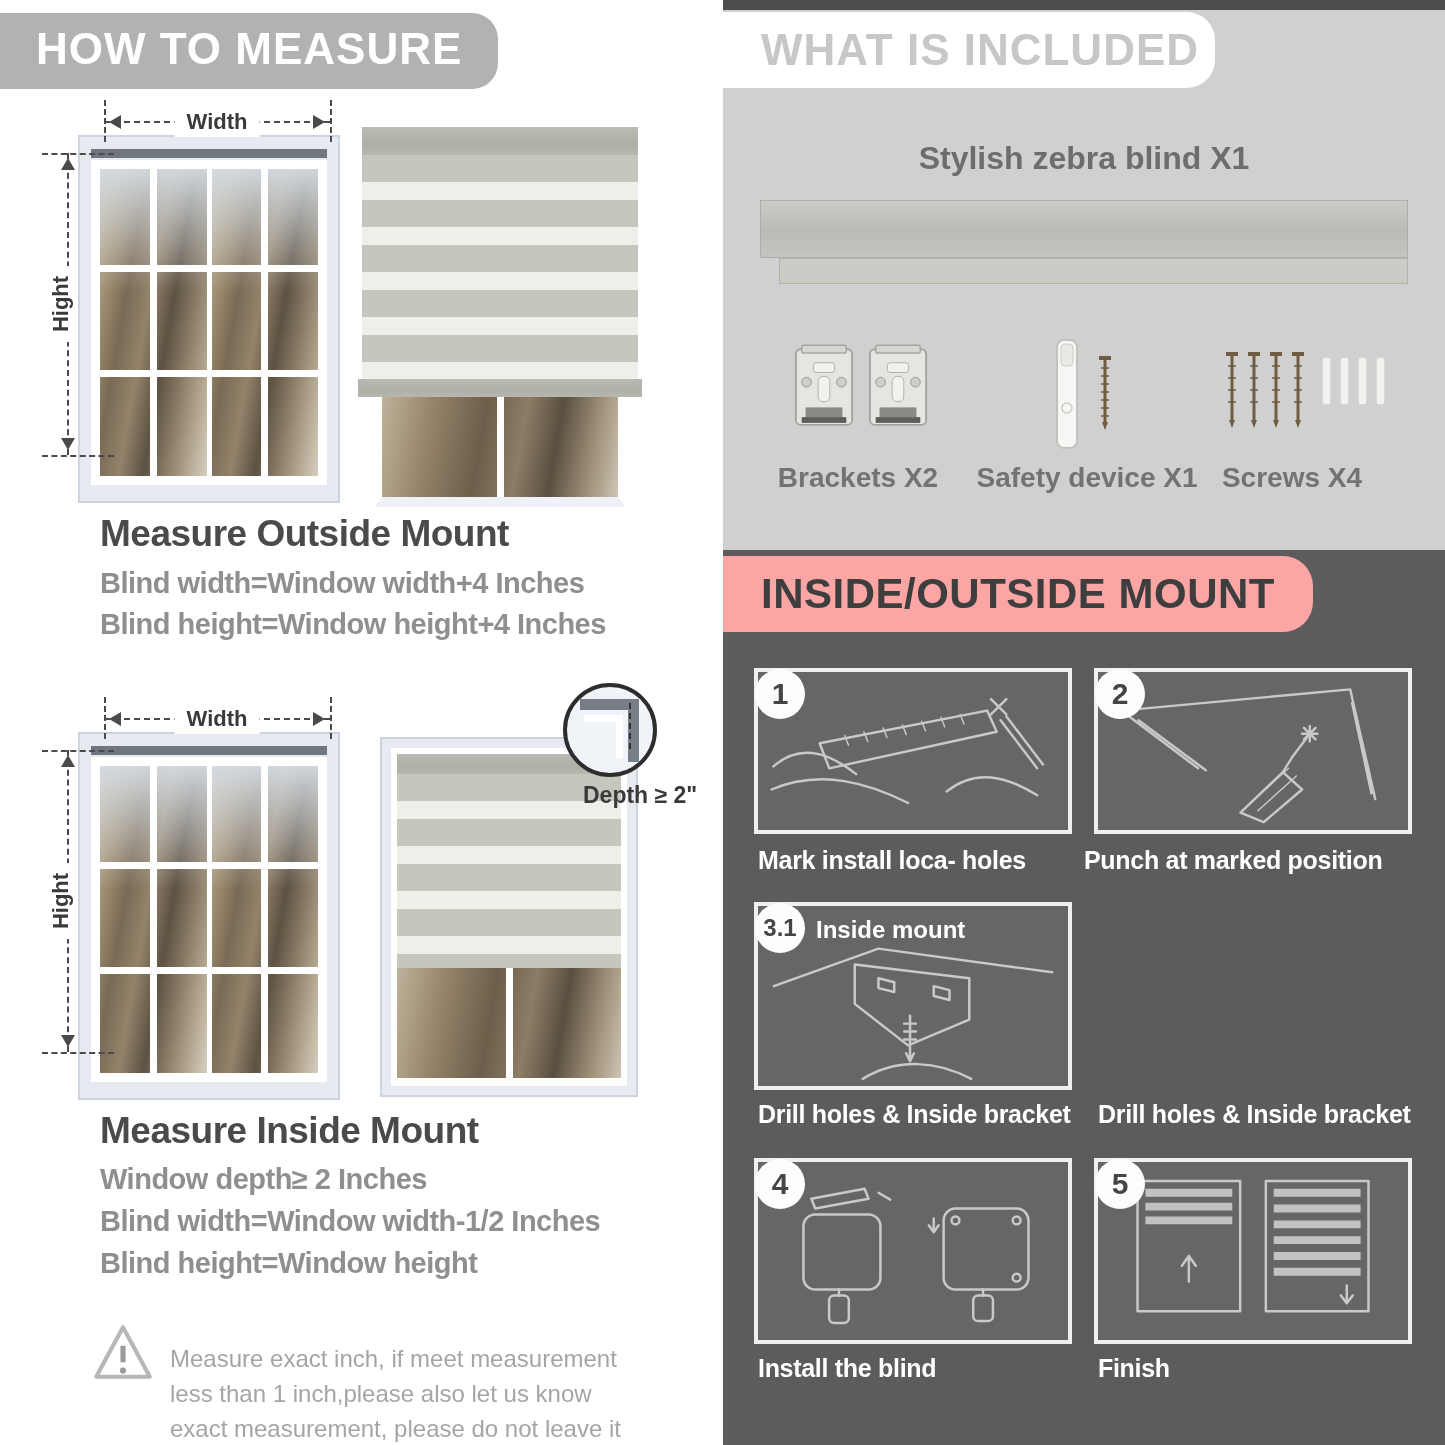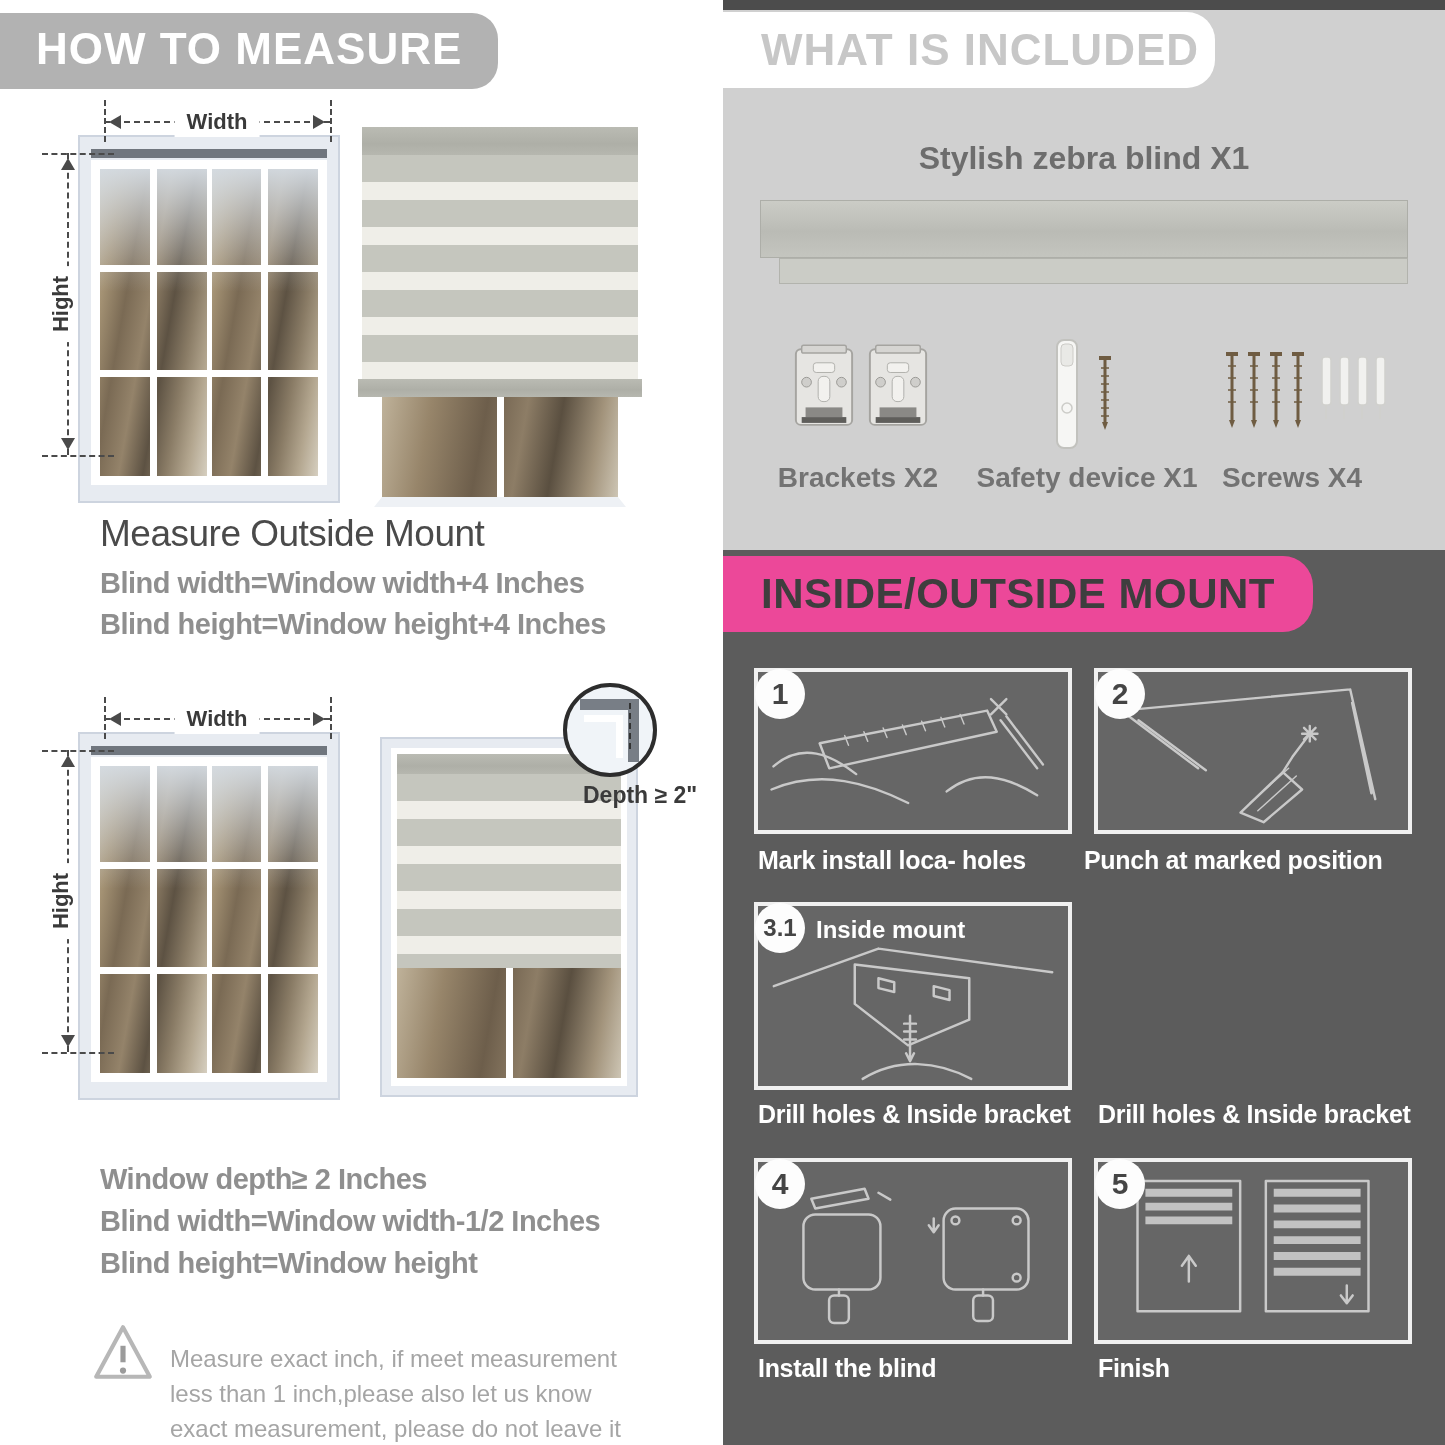--- a/index.html
+++ b/index.html
@@ -2,21 +2,21 @@
 <html><head>
 <meta charset="utf-8">
 <style>
   html,body{margin:0;padding:0;background:#fff;font-family:"Liberation Sans",sans-serif;}
   .canvas{position:relative;width:1445px;height:1445px;background:#fff;overflow:hidden;}
   .abs{position:absolute;}
 
   
   .h1-box{left:0;top:13px;width:498px;height:76px;background:#b2b2b2;border-radius:0 26px 26px 0;
           color:#fff;font-size:44px;font-weight:700;line-height:72px;padding-left:36px;box-sizing:border-box;letter-spacing:1px;}
-  .sec-title{font-size:37px;font-weight:400;color:#4a4a4a;letter-spacing:-0.5px;}
+  .sec-title{font-size:37px;font-weight:700;color:#4a4a4a;letter-spacing:-0.5px;}
   .sec-line{font-size:29px;font-weight:700;color:#8f8f8f;letter-spacing:-0.5px;}
   .warn-text{font-size:24px;font-weight:400;color:#a5a5a5;line-height:1.45;width:460px;margin-top:24px;}
 
   
   .window{background:#e7ebf1;border:2px solid #cdd4df;padding:12px 11px 16px;box-sizing:border-box;}
   .win-top{height:9px;background:#70767e;margin-bottom:2px;}
   .sashes{display:flex;gap:5px;background:#fff;border:9px solid #fff;height:calc(100% - 11px);box-sizing:border-box;}
   .pane{flex:1;
     background-image:
       linear-gradient(#fff,#fff),
@@ -66,21 +66,21 @@
   .top-strip{left:723px;top:0;width:722px;height:10px;background:#4c4c4c;}
   .included-panel{left:723px;top:10px;width:722px;height:540px;background:#d0d0d0;}
   .wi-box{left:723px;top:12px;width:492px;height:76px;background:#fff;border-radius:0 28px 28px 0;
           color:#c7c7c7;font-size:44px;font-weight:700;line-height:76px;padding-left:38px;box-sizing:border-box;letter-spacing:1px;}
   .product-title{left:723px;top:140px;width:722px;text-align:center;font-size:32px;font-weight:700;color:#6d6d6d;}
   .rail-main{left:760px;top:200px;width:648px;height:58px;background:linear-gradient(180deg,#cbccc6,#babbb5 55%,#c4c5bf);border:1px solid #adaea8;box-sizing:border-box;}
   .rail-sub{left:779px;top:258px;width:629px;height:26px;background:#cbccc6;border:1px solid #b2b3ad;box-sizing:border-box;}
   .item-label{font-size:28px;font-weight:700;color:#737373;text-align:center;}
 
   .mount-section{left:723px;top:550px;width:722px;height:895px;background:#5c5c5c;}
-  .mo-box{left:723px;top:556px;width:590px;height:76px;background:#ec4899;border-radius:0 30px 30px 0;
+  .mo-box{left:723px;top:556px;width:590px;height:76px;background:#fca5a5;border-radius:0 30px 30px 0;
           color:#3e3e3e;font-size:42px;font-weight:700;line-height:76px;padding-left:38px;box-sizing:border-box;letter-spacing:0.5px;}
 
   .step-panel{border:4px solid #f0f0f0;background:#666;box-sizing:border-box;}
   .badge{position:absolute;left:-3px;top:-3px;width:50px;height:50px;border-radius:50%;background:#fdfdfd;
          color:#454545;font-size:30px;font-weight:700;text-align:center;line-height:50px;}
   .badge.small{font-size:24px;}
   .step-title{position:absolute;left:58px;top:10px;color:#fff;font-size:24px;font-weight:700;}
   .caption{position:absolute;color:#fff;font-size:25px;font-weight:700;letter-spacing:-0.3px;}
   .ill{position:absolute;left:2px;top:2px;width:306px;height:154px;}
   .ill path,.ill rect,.ill circle,.ill ellipse,.ill line{stroke:#c9c9c9;stroke-width:2.5;fill:none;stroke-linecap:round;stroke-linejoin:round;}
@@ -156,20 +156,21 @@
       <div class="photo-strip" style="height:110px;"></div>
     </div>
   </div>
   <div class="abs mag" style="left:563px;top:683px;">
     <div class="c1"></div>
     <div class="c2"></div>
     <div class="dash"></div>
   </div>
   <div class="abs depth-label" style="left:583px;top:782px;">Depth ≥ 2"</div>
 
+  <div class="abs sec-title" style="left:100px;top:1110px;">Measure Inside Mount</div>
   <div class="abs sec-line" style="left:100px;top:1163px;">Window depth≥ 2 Inches</div>
   <div class="abs sec-line" style="left:100px;top:1205px;">Blind width=Window width-1/2 Inches</div>
   <div class="abs sec-line" style="left:100px;top:1247px;">Blind height=Window height</div>
 
   <svg class="abs" style="left:90px;top:1320px;" width="66" height="66" viewBox="0 0 64 64">
     <path d="M32 7 L58 55 H6 Z" fill="none" stroke="#b7b7b7" stroke-width="4" stroke-linejoin="round"></path>
     <line x1="32" y1="25" x2="32" y2="41" stroke="#9b9b9b" stroke-width="5"></line>
     <circle cx="32" cy="49" r="3" fill="#9b9b9b"></circle>
   </svg>
   <div class="abs warn-text" style="left:170px;top:1318px;">Measure exact inch, if meet measurement less than 1 inch,please also let us know exact measurement, please do not leave it</div>

